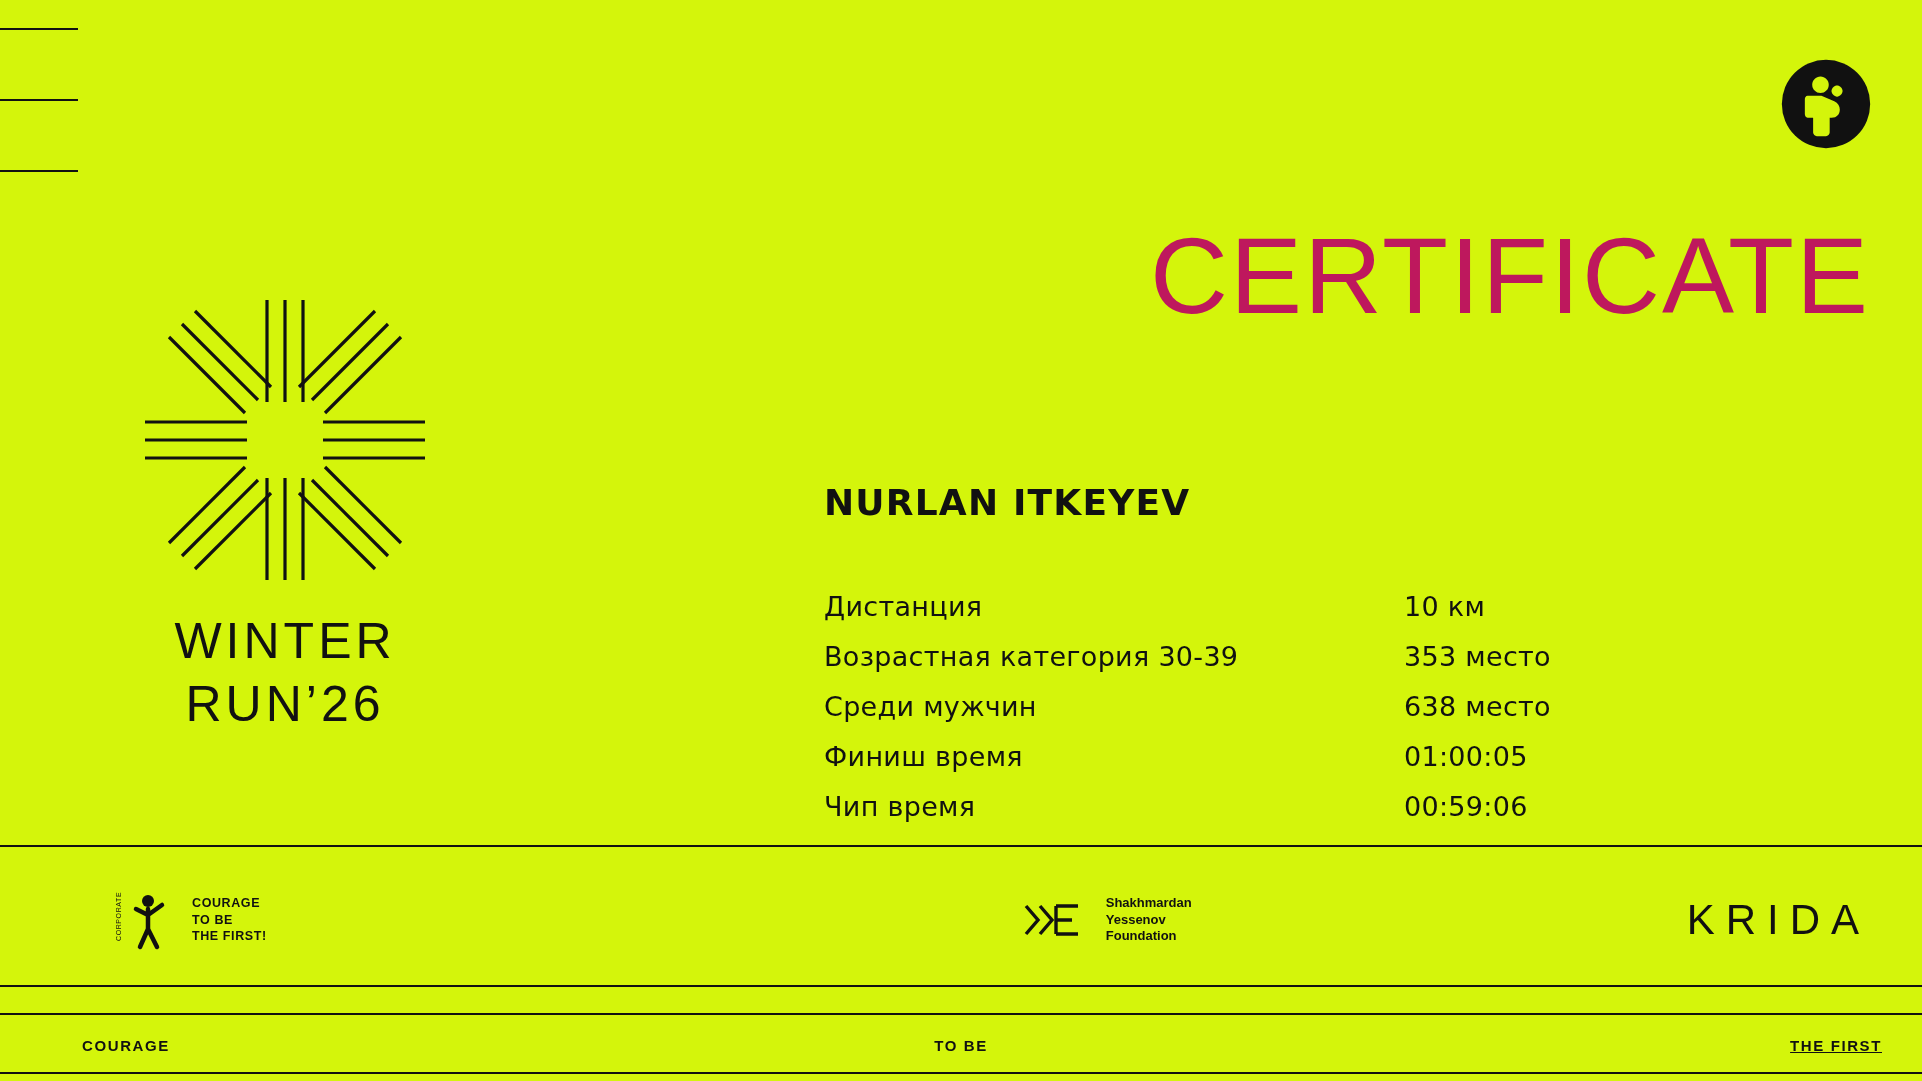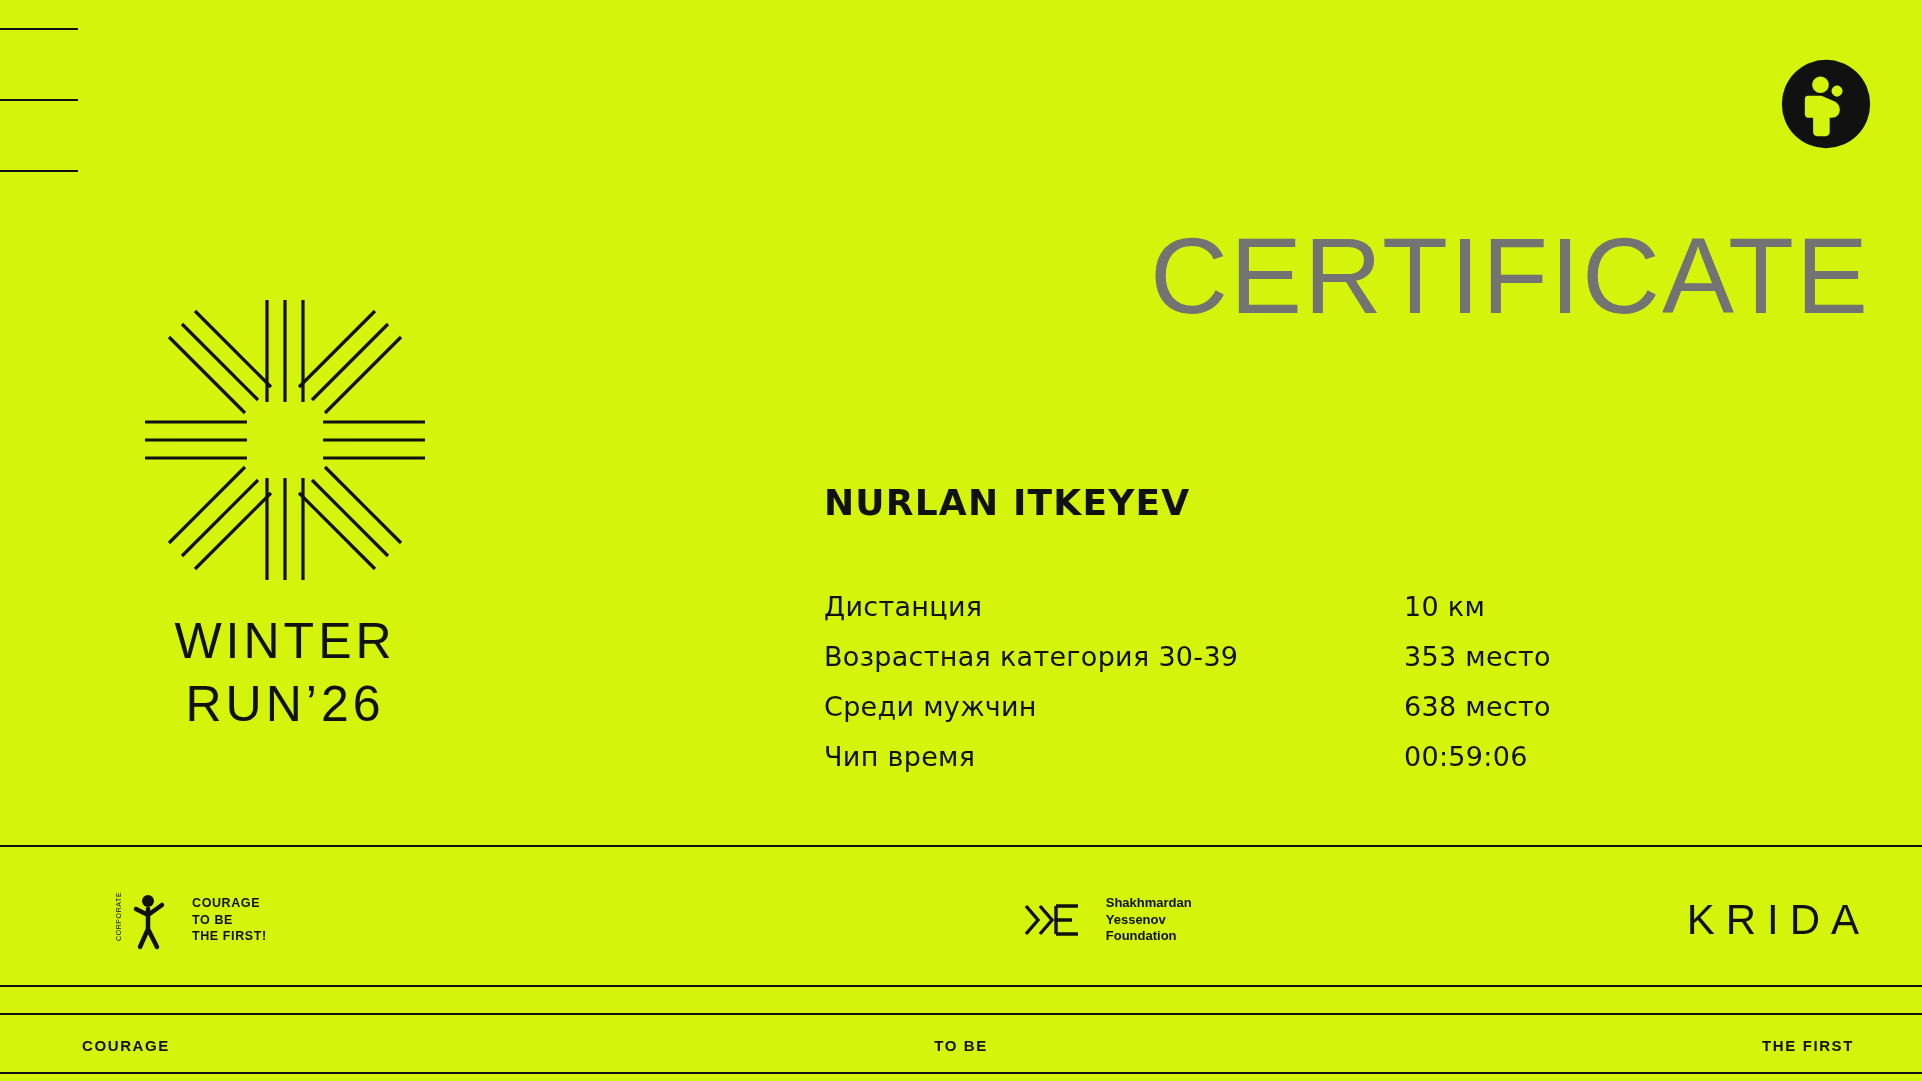--- a/index.html
+++ b/index.html
@@ -60,21 +60,21 @@
   
   .cert-title {
     position: absolute;
     top: 222px;
     right: 52px;
     font-family: "Liberation Sans", sans-serif;
     font-weight: 400;
     font-size: 108px;
     letter-spacing: 2px;
     line-height: 1;
-    color: #737373;
+    color: #be185d;
     white-space: nowrap;
   }
 
   
   .athlete-name {
     position: absolute;
     top: 482px;
     left: 824px;
     font-family: "DejaVu Sans", sans-serif;
     font-weight: bold;
@@ -197,21 +197,21 @@
     display: flex;
     align-items: center;
     font-family: "Liberation Sans", sans-serif;
     font-size: 15px;
     letter-spacing: 1.6px;
     font-weight: bold;
     color: #111;
   }
   .footer .f1 { position: absolute; left: 82px; }
   .footer .f2 { position: absolute; left: 50%; transform: translateX(-50%); }
-  .footer .f3 { position: absolute; right: 68px; }
+  .footer .f3 { position: absolute; right: 40px; text-decoration: underline; }
 </style>
 </head>
 <body>
 
 <div class="certificate">
 
   <div class="edge-tick t1"></div>
   <div class="edge-tick t2"></div>
   <div class="edge-tick t3"></div>
 
@@ -233,20 +233,24 @@
       <div class="result-label">Дистанция</div>
       <div class="result-value">10 км</div>
     </div>
     <div class="result-row">
       <div class="result-label">Возрастная категория 30-39</div>
       <div class="result-value">353 место</div>
     </div>
     <div class="result-row">
       <div class="result-label">Среди мужчин</div>
       <div class="result-value">638 место</div>
+    </div>
+    <div class="result-row">
+      <div class="result-label">Финиш время</div>
+      <div class="result-value">01:00:05</div>
     </div>
     <div class="result-row">
       <div class="result-label">Чип время</div>
       <div class="result-value">00:59:06</div>
     </div>
   </div>
 
   <div class="event-block">
     <svg class="snowflake" viewBox="0 0 300 300">
       <g stroke="#111" stroke-width="3.2" fill="none" stroke-linecap="butt">

